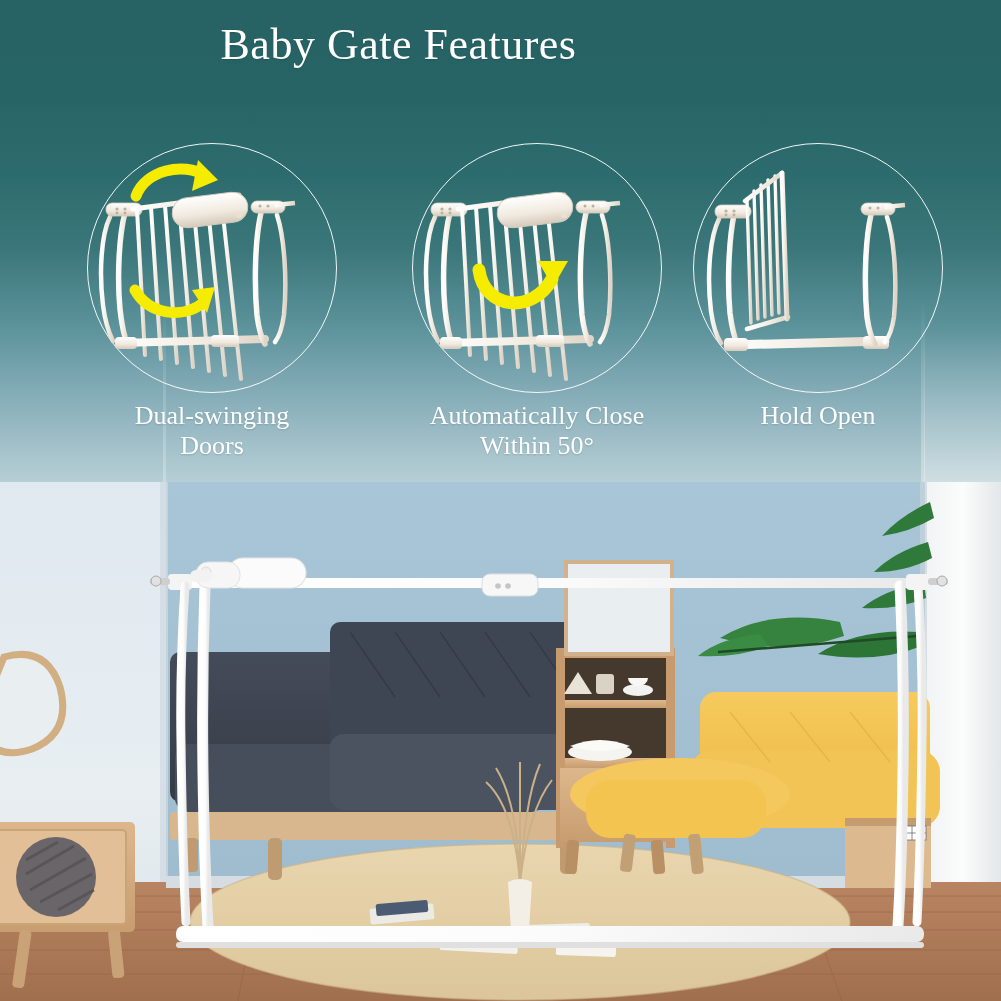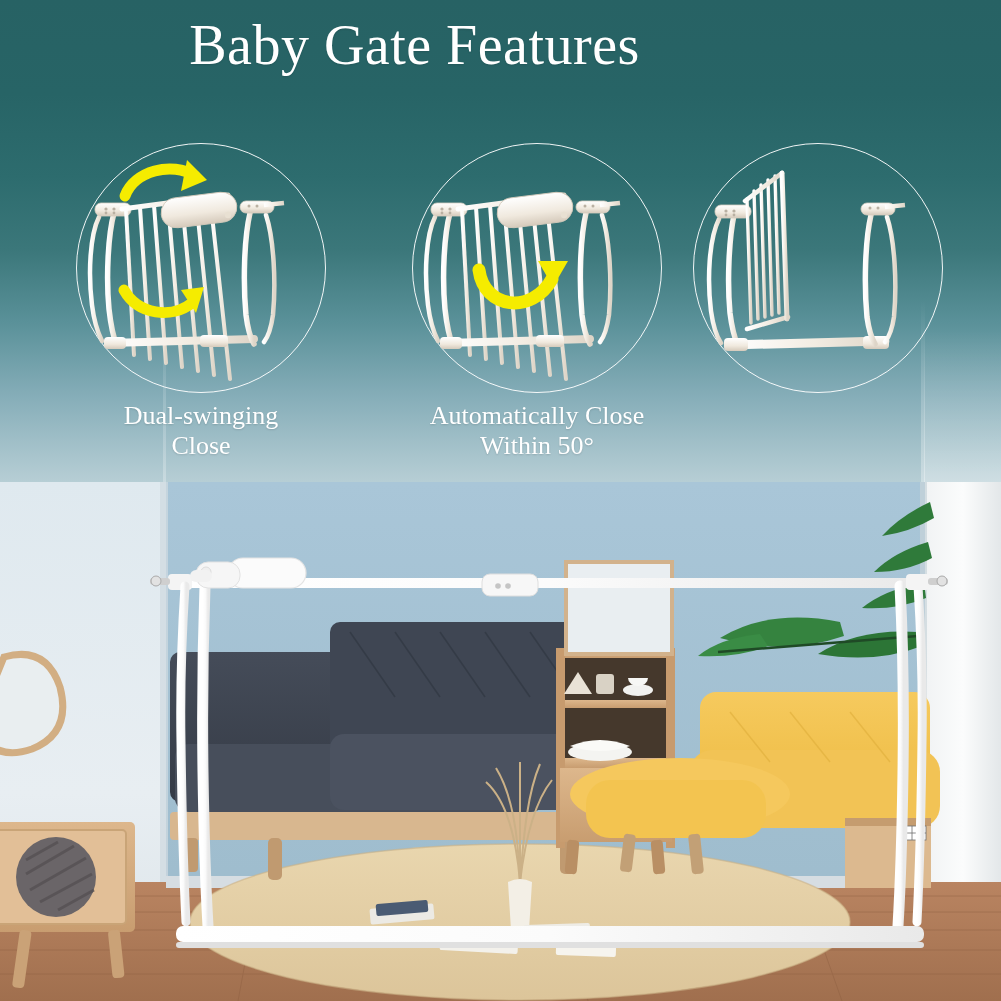--- a/index.html
+++ b/index.html
@@ -31,44 +31,44 @@
     position:absolute; left:921px; top:300px; width:4px; height:220px;
     background:linear-gradient(180deg, rgba(255,255,255,0) 0%, rgba(255,255,255,.20) 45%, rgba(255,255,255,.38) 100%);
   }
   #panel-right-light {
     position:absolute; left:924px; top:330px; width:77px; height:190px;
     background:linear-gradient(180deg, rgba(255,255,255,0) 0%, rgba(255,255,255,.22) 60%, rgba(255,255,255,.45) 100%);
   }
 
   
   #page-title {
-    position:absolute; left:16px; top:14px; width:797px;
+    position:absolute; left:0; top:14px; width:797px;
     text-align:center; color:#ffffff;
-    font-size:56px; line-height:62px; font-weight:400;
+    font-size:44px; line-height:62px; font-weight:400;
     letter-spacing:.5px;
     font-family:"Liberation Serif", serif;
     text-shadow:0 1px 2px rgba(0,0,0,.12);
   }
 
   
   .feature { position:absolute; top:143px; width:250px; height:250px; }
   .feature-ring {
     position:absolute; left:0; top:0; width:250px; height:250px;
     border:1.6px solid rgba(255,255,255,.92);
     border-radius:50%;
   }
   .feature-art { position:absolute; left:-8px; top:0px; width:266px; height:250px; }
   .feature-label {
     position:absolute; top:258px; width:320px; left:-35px;
     text-align:center; color:#ffffff;
     font-size:26px; line-height:30px; font-weight:400;
     font-family:"Liberation Serif", serif;
     text-shadow:0 1px 2px rgba(0,0,0,.14);
   }
-  #feature-0 { left:76px; }
+  #feature-0 { left:87px; }
   #feature-1 { left:412px; }
   #feature-2 { left:693px; }
 
   
   #room-photo {
     position:absolute; left:0; top:482px; width:1001px; height:519px;
     overflow:hidden; background:#b9cfdb;
   }
 </style>
 </head>
@@ -149,21 +149,21 @@
         <path d="M57 53 C66 28 104 18 127 33" stroke="#f5ec00" stroke-width="11" stroke-linecap="round"></path>
         <path d="M119 17 L139 37 L113 48 Z" fill="#f5ec00"></path>
       </g>
       <g fill="none">
         <path d="M56 147 C70 172 104 176 124 160" stroke="#f5ec00" stroke-width="11" stroke-linecap="round"></path>
         <path d="M113 147 L136 144 L128 170 Z" fill="#f5ec00"></path>
       </g>
     </svg>
     <div class="feature-label">
       <span>Dual-swinging</span><br>
-      <span>Close</span>
+      <span>Doors</span>
     </div>
   </div>
 
   <div class="feature" id="feature-1">
     <div class="feature-ring"></div>
     <svg class="feature-art" viewBox="0 0 266 250">
       <defs>
         <linearGradient id="barG2" x1="0" y1="0" x2="1" y2="0">
           <stop offset="0" stop-color="#ffffff"></stop>
             <stop offset="0.55" stop-color="#f2ece2"></stop>
@@ -271,20 +271,23 @@
         <path d="M186 72 C180 98 179 142 182 174 C184 188 187 196 190 201" stroke-width="5.5"></path>
         <path d="M202 74 C210 98 212 142 209 174 C207 188 204 194 200 199" stroke-width="4.5"></path>
       </g>
       <g>
         <rect x="176" y="60" width="34" height="12" rx="6" fill="url(#handG3)" stroke="#d8cfc2" stroke-width="0.8"></rect>
         <circle cx="185" cy="65" r="1.5" fill="#b9b0a2"></circle>
           <circle cx="193" cy="65" r="1.5" fill="#b9b0a2"></circle>
         <path d="M200 64 L220 62" stroke="url(#barG3)" stroke-width="4.5"></path>
       </g>
     </svg>
+    <div class="feature-label">
+      <span>Hold Open</span>
+    </div>
   </div>
 
   <div id="room-photo">
     <svg width="1001" height="519" viewBox="0 0 1001 519">
       <defs>
         <linearGradient id="wallG" x1="0" y1="0" x2="0" y2="1">
           <stop offset="0" stop-color="#a9c6d8"></stop>
             <stop offset="1" stop-color="#9ebccd"></stop>
         </linearGradient>
         <linearGradient id="leftWallG" x1="0" y1="0" x2="0" y2="1">

